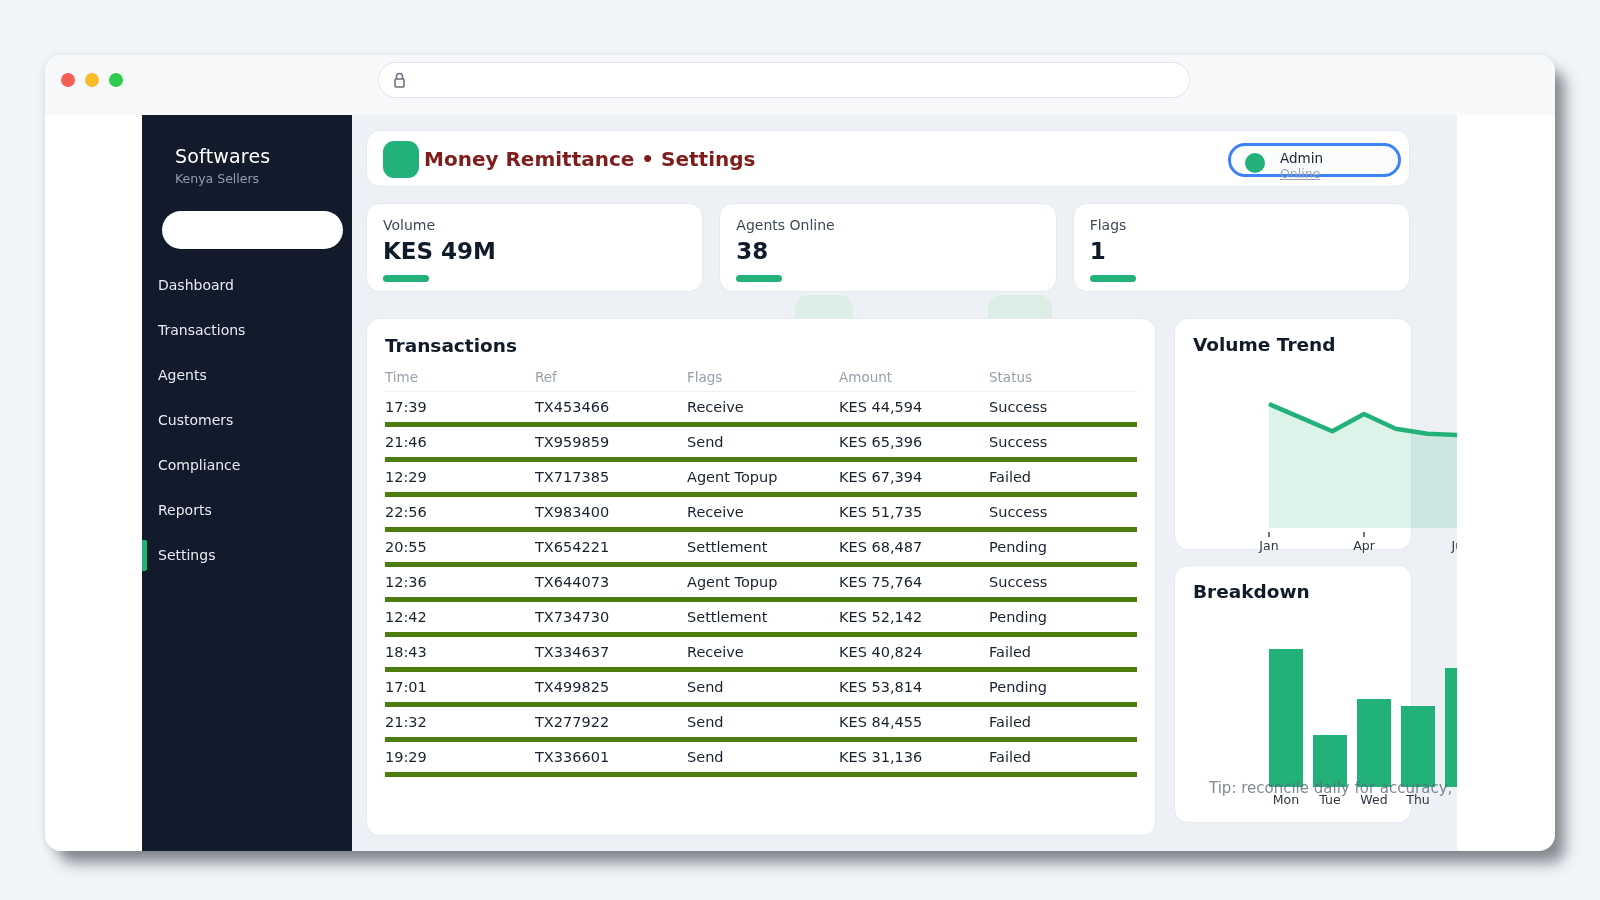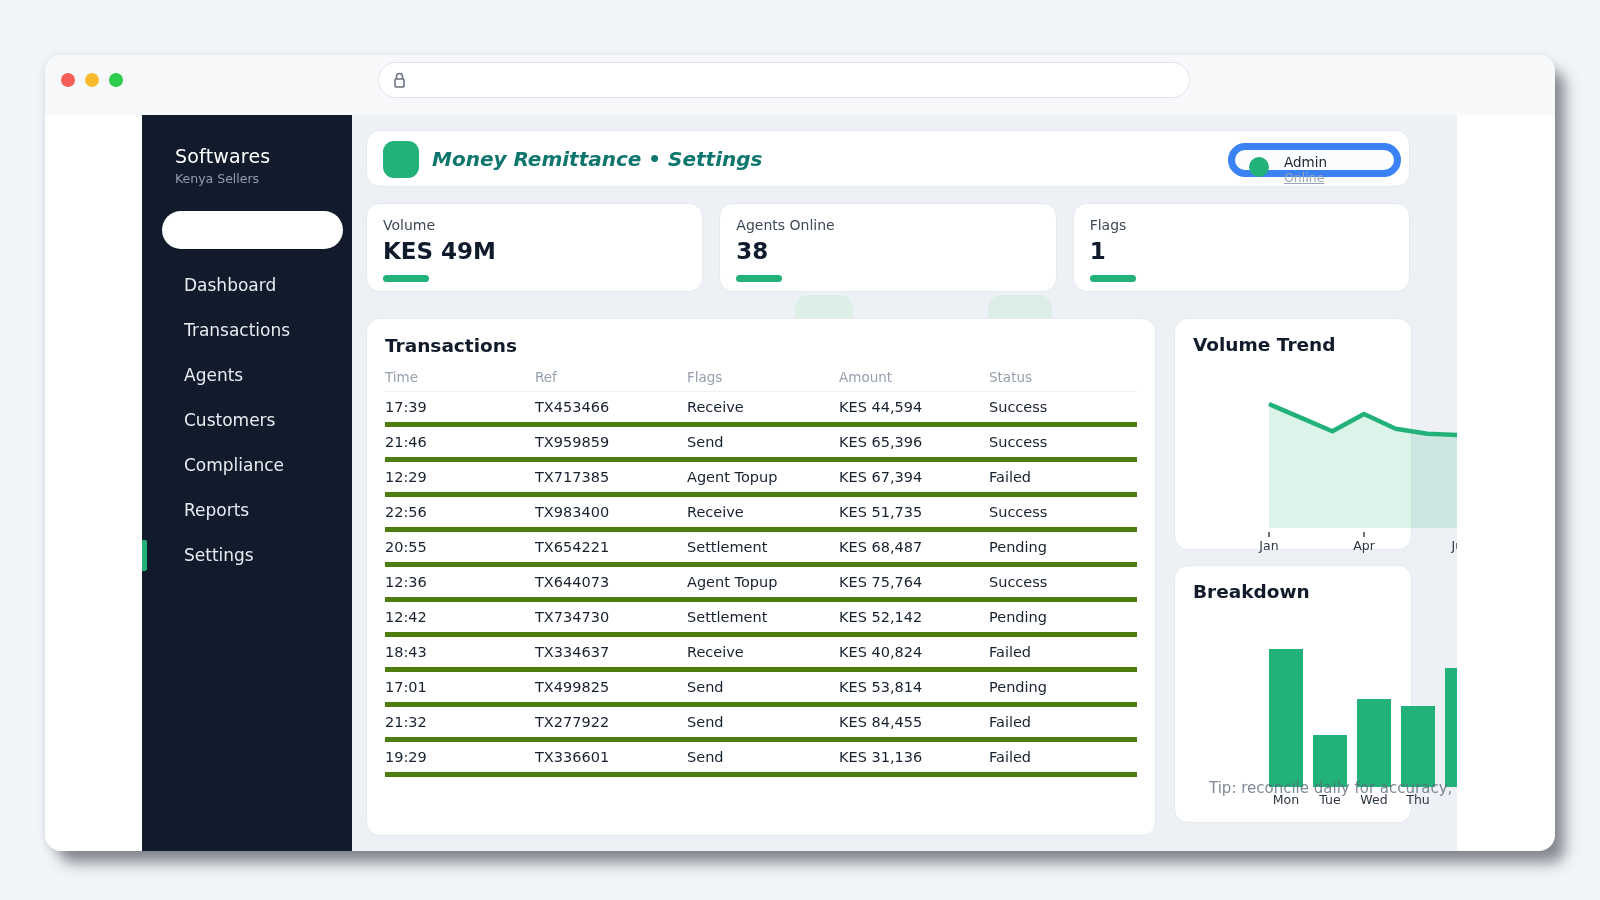--- a/index.html
+++ b/index.html
@@ -26,36 +26,36 @@
   .app { position:absolute; left:97px; top:60px; width:1315px; height:736px;
          background:#edf1f6; overflow:hidden; }
 
   
   .sidebar { position:absolute; left:0; top:0; width:210px; height:100%; background:#111b2c; }
   .brand   { position:absolute; left:33px; top:30px; font-size:19px; font-weight:400; color:#ffffff; letter-spacing:.2px; }
   .tagline { position:absolute; left:33px; top:56px; font-size:12.5px; color:#939dac; }
   .search  { position:absolute; left:20px; top:96px; width:181px; height:38px;
              border:none; outline:none; border-radius:19px; background:#ffffff; padding:0 14px; font-size:14px; color:#333; }
   .nav { position:absolute; left:0; top:148px; width:100%; }
-  .nav-item { position:relative; height:45px; line-height:45px; padding-left:42px;
-              font-size:17px; color:#e8ecf1; cursor:pointer; }
+  .nav-item { position:relative; height:45px; line-height:45px; padding-left:16px;
+              font-size:14px; color:#e8ecf1; cursor:pointer; }
   .nav-item.active::before { content:""; position:absolute; left:0; top:7px; width:5px; height:31px;
               background:var(--accent); border-radius:0 2px 2px 0; }
 
   
   .content { position:absolute; left:210px; top:0; right:0; bottom:0; }
   .blob { position:absolute; background:#dceee6; border-radius:14px; z-index:0; }
   .card { position:absolute; background:#ffffff; border:1px solid #e6eaf0; border-radius:14px; z-index:1; }
 
   
   .header-card { left:14px; top:15px; width:1044px; height:57px; }
   .logo { position:absolute; left:16px; top:10px; width:36px; height:37px; border-radius:11px; background:var(--accent); }
-  .htitle { position:absolute; left:65px; top:16px; font-size:20px; font-weight:700; color:#0f766e;font-style:italic; }
+  .htitle { position:absolute; left:57px; top:16px; font-size:20px; font-weight:700; color:#7f1d1d; }
   .user-pill { position:absolute; right:8px; top:12px; width:173px; height:34px;
-               background:#fbfcfd; border:7px solid #3b82f6; border-radius:17px; cursor:pointer; }
+               background:#fbfcfd; border:3px solid #3b82f6; border-radius:17px; cursor:pointer; }
   .dot { position:absolute; left:14px; top:7px; width:20px; height:20px; border-radius:50%; background:var(--accent); }
   .uname { position:absolute; left:49px; top:4px;  font-size:13.5px; color:#1b2433; }
   .ustat { position:absolute; left:49px; top:20px; font-size:12.5px; color:#9aa3b0;text-decoration:underline; }
 
   
   .stats { position:absolute; left:14px; top:88px; width:1044px; height:89px; display:flex; gap:16px; z-index:1; }
   .stat-card { flex:1; background:#fff; border:1px solid #e6eaf0; border-radius:14px; position:relative; padding:13px 16px; }
   .stat-label { font-size:14px; color:#3c4857; }
   .stat-value { font-size:23px; font-weight:700; color:#0f1a2b; margin-top:5px; }
   .stat-bar { position:absolute; left:16px; bottom:9px; width:46px; height:7px; border-radius:4px; background:var(--accent); }

